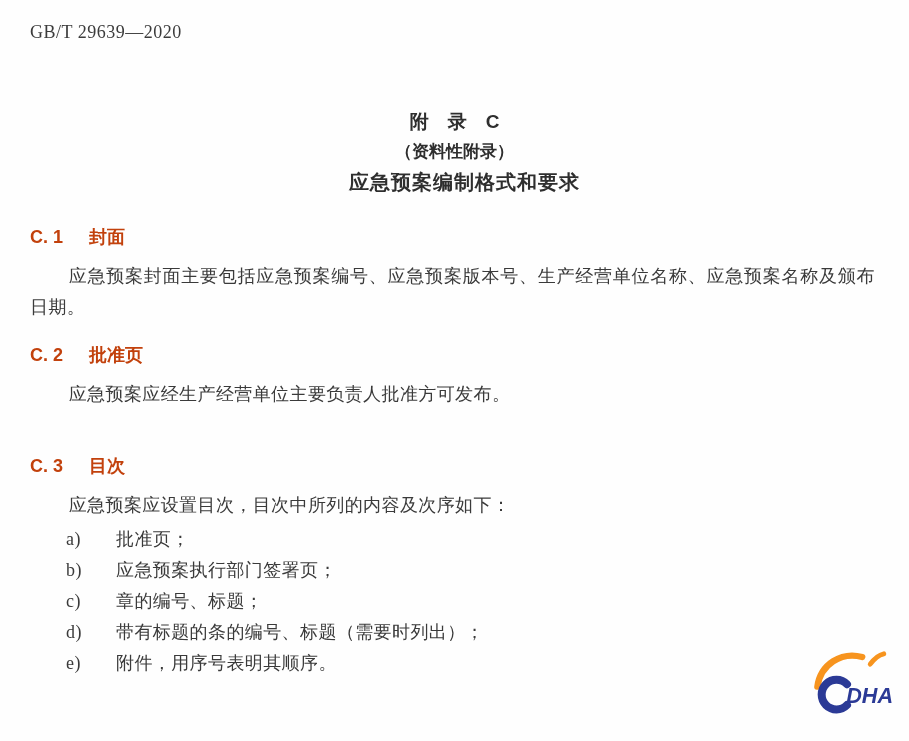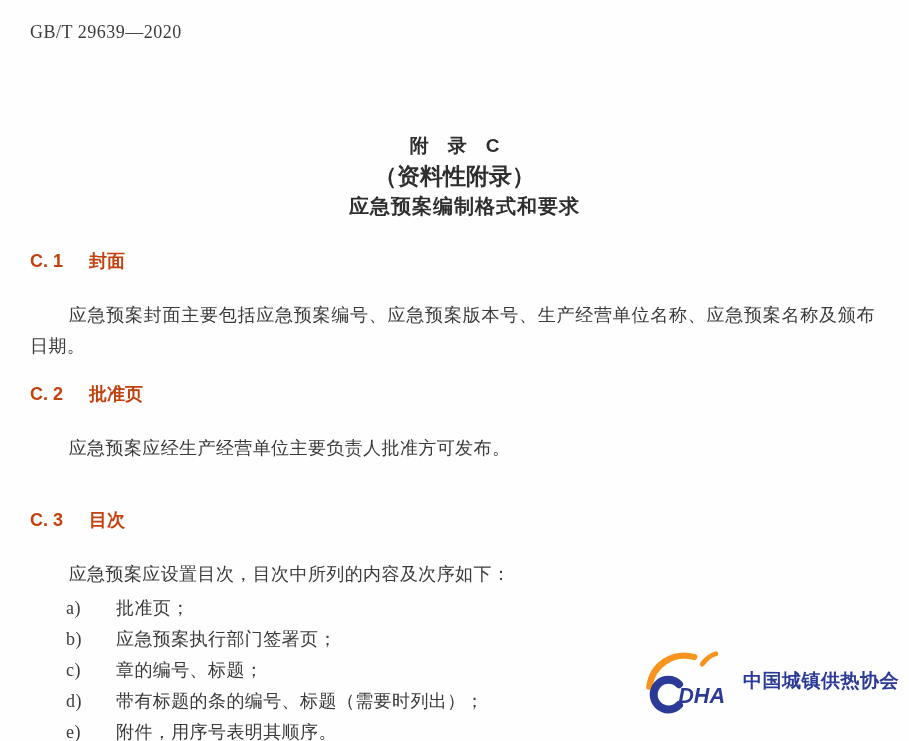--- a/index.html
+++ b/index.html
@@ -11,43 +11,43 @@
     color:#3a3a3a;
     font-family:"Liberation Serif","DejaVu Serif",serif;
   }
   .doc-number {
     padding:22px 0 0 30px;
     font-size:18px;
     letter-spacing:0.5px;
     color:#3c3c3c;
   }
   .title-block {
-    margin-top:88px;
+    margin-top:64px;
     text-align:center;
     font-family:"Liberation Sans","DejaVu Sans",sans-serif;
     font-weight:bold;
     color:#2e2e2e;
   }
   .title-line1 { font-size:19px; line-height:30px; }
-  .title-line2 { font-size:23px; line-height:30px; }
+  .title-line2 { font-size:17px; line-height:30px; }
   .title-line3 { font-size:20px; line-height:30px; letter-spacing:1px;padding-left:20px; }
   .content { padding:0 32px 0 30px; }
   .sec-head {
     font-family:"Liberation Sans","DejaVu Sans",sans-serif;
     font-weight:bold;
     font-size:18px;
     line-height:25px;
     color:#c2410c;
   }
   .sec-head .sec-num { display:inline-block; margin-right:26px; }
   .sec-head-1 { margin-top:28px; }
   .sec-head-2 { margin-top:20px; }
   .sec-head-3 { margin-top:44px; }
   p.body-para {
-    margin:26px 0 0 0;
+    margin:11px 0 0 0;
     font-size:18px;
     line-height:31px;
     letter-spacing:0.4px;
     text-indent:2.15em;
     text-align:justify;
     max-width:845px;
     color:#3a3a3a;
   }
   .list-block { margin-top:3px; }
   .list-item {
@@ -137,16 +137,15 @@
   <div class="logo">
     <svg width="88" height="72" viewBox="0 0 110 90" aria-hidden="true">
 
       <path d="M8 52 C 12 24, 38 8, 64 15" fill="none" style="stroke:var(--logo-orange,#f7941e)" stroke-width="8" stroke-linecap="round"></path>
       <path d="M74 24 Q 82 13 91 11" fill="none" style="stroke:var(--logo-orange,#f7941e)" stroke-width="6" stroke-linecap="round"></path>
 
       <path d="M45 49 A 18.5 18.5 0 1 0 45 75" fill="none" style="stroke:var(--logo-blue,#2b3a96)" stroke-width="10" stroke-linecap="round"></path>
 
       <text x="44" y="73" font-family="Liberation Sans, DejaVu Sans, sans-serif" font-size="27" font-weight="bold" font-style="italic" style="fill:var(--logo-blue,#2b3a96)">DHA</text>
     </svg>
-    <span class="logo-cn">中国城镇供热协会</span>
   </div>
 
 </div>
 
 </body></html>

